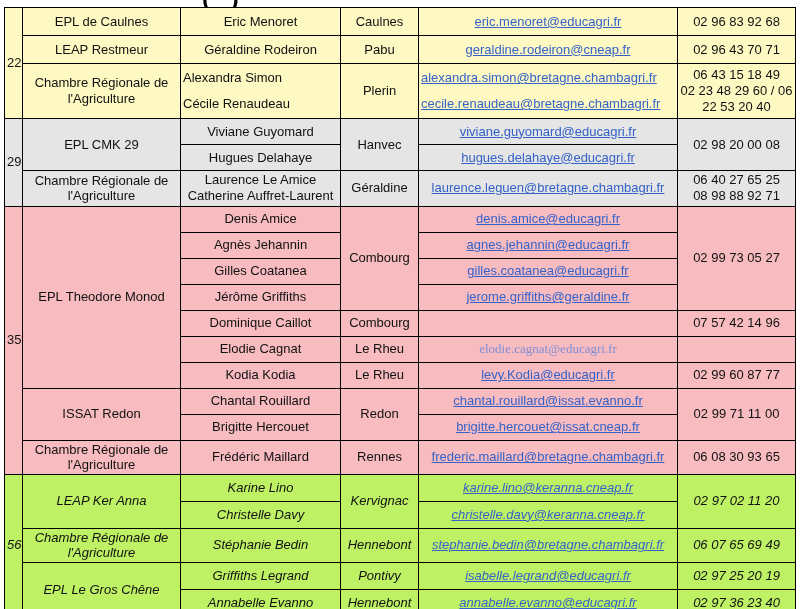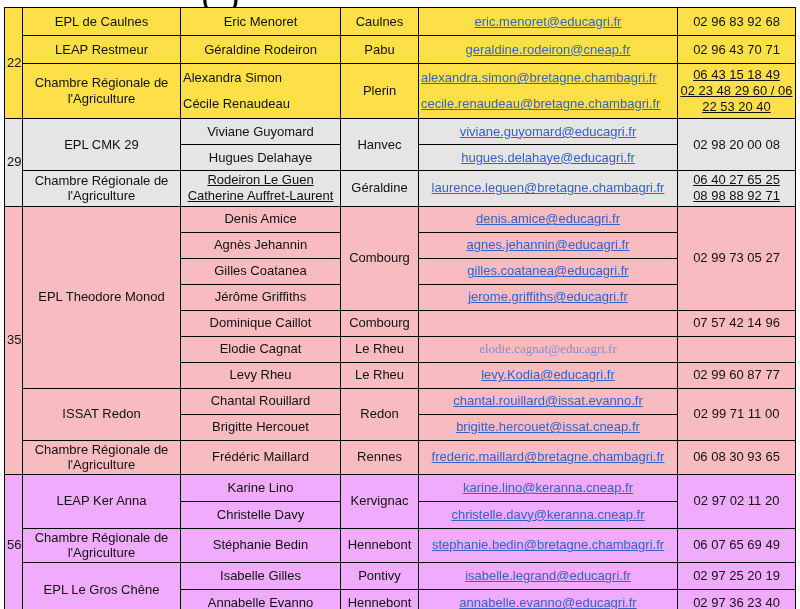--- a/index.html
+++ b/index.html
@@ -12,29 +12,29 @@
     color:#000;letter-spacing:7px;
   }
   table.contacts{
     position:absolute;left:4px;top:7px;width:791px;
     border-collapse:collapse;table-layout:fixed;
   }
   td{
     border:1px solid #000;text-align:center;vertical-align:middle;
     font-size:13px;color:#111;padding:1px 2px;overflow:hidden;line-height:1.2;
   }
-  .g{background:#fde047;}
+  .g{background:#fef9c3;}
   .y{background:#e5e5e5;}
   .p{background:#f8bcc0;}
-  .b{background:#f0abfc;}
+  .b{background:#bef264;font-style:italic;}
   a.lnk{color:#3462c9;text-decoration:underline;cursor:pointer;}
   a.plain{color:#7e8ed6;text-decoration:none;font-family:Liberation Serif, serif;}
   .stack{display:flex;flex-direction:column;justify-content:space-around;align-items:flex-start;}
   .stack52{height:52px;}
-  .tight{line-height:1.25;text-decoration:underline;}
+  .tight{line-height:1.25;}
 </style>
 </head>
 <body>
 
 <div class="title-frag">( )</div>
 
 <table class="contacts">
   <colgroup>
     <col style="width:18px">
       <col style="width:158px">
@@ -89,21 +89,21 @@
     <td class="y"><a class="lnk">viviane.guyomard@educagri.fr</a></td>
     <td class="y" rowspan="2">02 98 20 00 08</td>
   </tr>
   <tr style="height:26px">
     <td class="y">Hugues Delahaye</td>
     <td class="y"><a class="lnk">hugues.delahaye@educagri.fr</a></td>
   </tr>
   <tr style="height:34px">
     <td class="y">Chambre Régionale de l'Agriculture</td>
     <td class="y">
-      <div class="tight">Rodeiron Le Guen</div>
+      <div class="tight">Laurence Le Amice</div>
       <div class="tight">Catherine Auffret-Laurent</div>
     </td>
     <td class="y">Géraldine</td>
     <td class="y"><a class="lnk">laurence.leguen@bretagne.chambagri.fr</a></td>
     <td class="y">
       <div class="tight">06 40 27 65 25</div>
       <div class="tight">08 98 88 92 71</div>
     </td>
   </tr>
 
@@ -118,36 +118,36 @@
   <tr style="height:26px">
     <td class="p">Agnès Jehannin</td>
     <td class="p"><a class="lnk">agnes.jehannin@educagri.fr</a></td>
   </tr>
   <tr style="height:26px">
     <td class="p">Gilles Coatanea</td>
     <td class="p"><a class="lnk">gilles.coatanea@educagri.fr</a></td>
   </tr>
   <tr style="height:26px">
     <td class="p">Jérôme Griffiths</td>
-    <td class="p"><a class="lnk">jerome.griffiths@educagri.fr</a></td>
+    <td class="p"><a class="lnk">jerome.griffiths@geraldine.fr</a></td>
   </tr>
   <tr style="height:26px">
     <td class="p">Dominique Caillot</td>
     <td class="p">Combourg</td>
     <td class="p"></td>
     <td class="p">07 57 42 14 96</td>
   </tr>
   <tr style="height:26px">
     <td class="p">Elodie Cagnat</td>
     <td class="p">Le Rheu</td>
     <td class="p"><a class="plain">elodie.cagnat@educagri.fr</a></td>
     <td class="p"></td>
   </tr>
   <tr style="height:26px">
-    <td class="p">Levy Rheu</td>
+    <td class="p">Kodia Kodia</td>
     <td class="p">Le Rheu</td>
     <td class="p"><a class="lnk">levy.Kodia@educagri.fr</a></td>
     <td class="p">02 99 60 87 77</td>
   </tr>
   <tr style="height:26px">
     <td class="p" rowspan="2">ISSAT Redon</td>
     <td class="p">Chantal Rouillard</td>
     <td class="p" rowspan="2">Redon</td>
     <td class="p"><a class="lnk">chantal.rouillard@issat.evanno.fr</a></td>
     <td class="p" rowspan="2">02 99 71 11 00</td>
@@ -178,21 +178,21 @@
   </tr>
   <tr style="height:27px">
     <td class="b">Chambre Régionale de l'Agriculture</td>
     <td class="b">Stéphanie Bedin</td>
     <td class="b">Hennebont</td>
     <td class="b"><a class="lnk">stephanie.bedin@bretagne.chambagri.fr</a></td>
     <td class="b">06 07 65 69 49</td>
   </tr>
   <tr style="height:27px">
     <td class="b" rowspan="2">EPL Le Gros Chêne</td>
-    <td class="b">Isabelle Gilles</td>
+    <td class="b">Griffiths Legrand</td>
     <td class="b">Pontivy</td>
     <td class="b"><a class="lnk">isabelle.legrand@educagri.fr</a></td>
     <td class="b">02 97 25 20 19</td>
   </tr>
   <tr style="height:27px">
     <td class="b">Annabelle Evanno</td>
     <td class="b">Hennebont</td>
     <td class="b"><a class="lnk">annabelle.evanno@educagri.fr</a></td>
     <td class="b">02 97 36 23 40</td>
   </tr>

